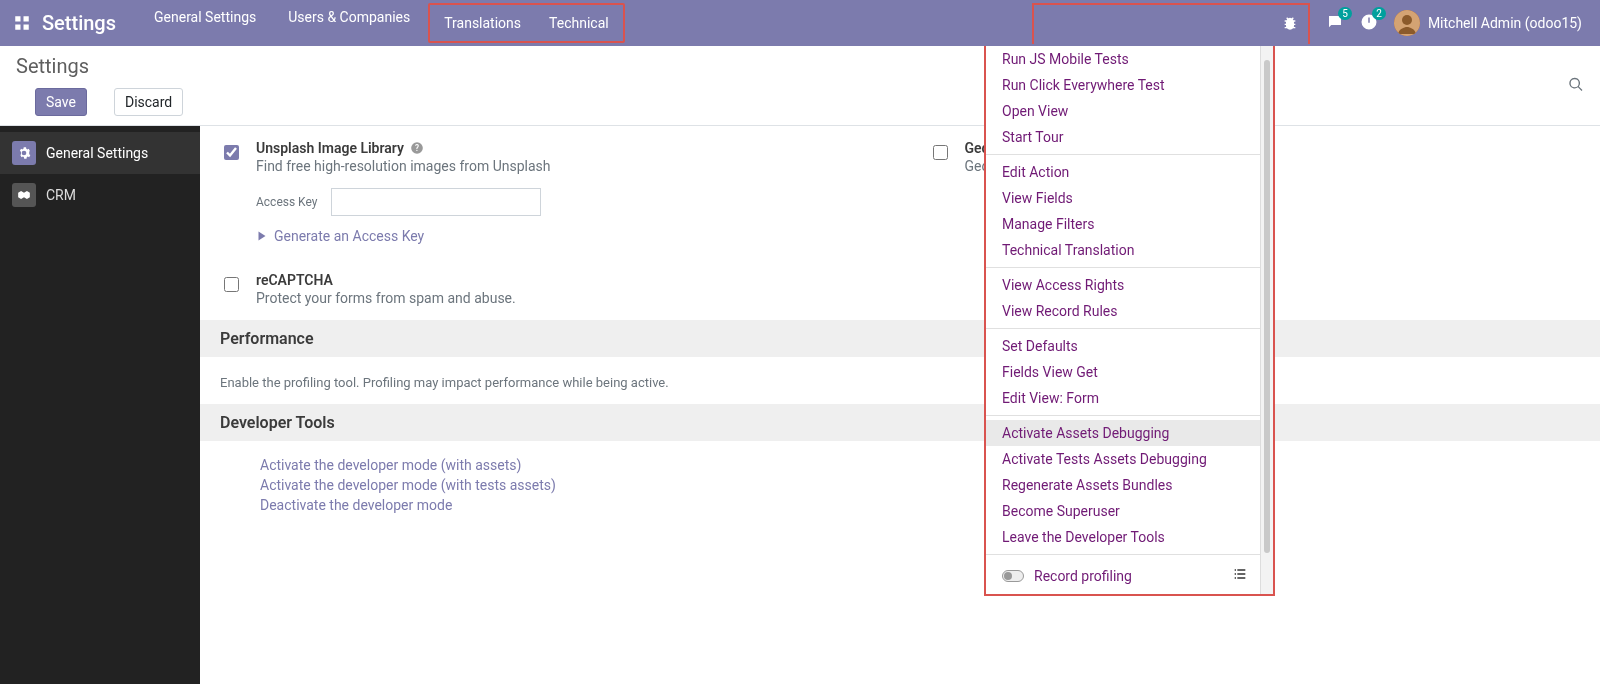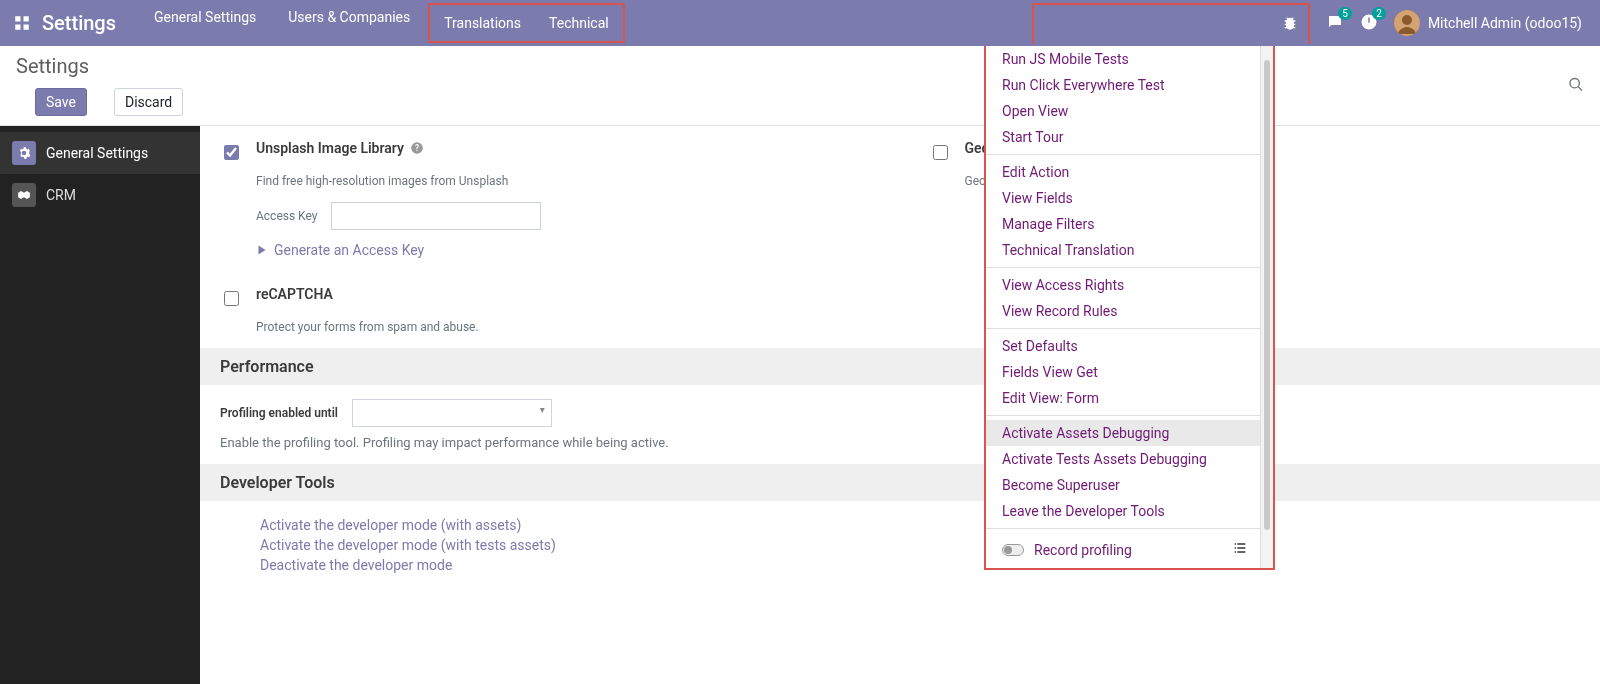--- a/index.html
+++ b/index.html
@@ -201,23 +201,23 @@
   .setting-title {
     font-weight: 600;
     font-size: 14px;
     color: #3b3b3b;
     display: flex; align-items: center; gap: 6px;
   }
   .setting-title .help-icon {
     width: 14px; height: 14px; fill: #999;
   }
   .setting-desc {
-    font-size: 12px;
+    font-size: 14px;
     color: var(--muted);
-    margin-top: 18px;
+    margin-top: 2px;
   }
   .field-row {
     margin-top: 14px;
     display: flex; align-items: center; gap: 14px;
   }
   .field-label { font-size: 12px; color: var(--muted); }
   .field-input {
     width: 210px; height: 28px;
     border: 1px solid var(--border);
     padding: 2px 6px;
@@ -400,20 +400,21 @@
       <div class="dd-sep"></div>
       <div class="dd-item">View Access Rights</div>
       <div class="dd-item">View Record Rules</div>
       <div class="dd-sep"></div>
       <div class="dd-item">Set Defaults</div>
       <div class="dd-item">Fields View Get</div>
       <div class="dd-item">Edit View: Form</div>
       <div class="dd-sep"></div>
       <div class="dd-item hover">Activate Assets Debugging</div>
       <div class="dd-item">Activate Tests Assets Debugging</div>
+      <div class="dd-item">Regenerate Assets Bundles</div>
       <div class="dd-item">Become Superuser</div>
       <div class="dd-item">Leave the Developer Tools</div>
       <div class="dd-sep"></div>
       <div class="dd-toggle">
         <div style="display:flex;align-items:center;gap:10px;">
           <span class="switch"></span>
           <span>Record profiling</span>
         </div>
         <span class="list-icon"><svg viewBox="0 0 24 24">
             <path d="M4 5h2v2H4V5zm4 0h12v2H8V5zM4 11h2v2H4v-2zm4 0h12v2H8v-2zM4 17h2v2H4v-2zm4 0h12v2H8v-2z"></path>
@@ -513,24 +514,20 @@
             <span>reCAPTCHA</span>
           </div>
           <div class="setting-desc">Protect your forms from spam and abuse.</div>
         </div>
       </div>
     </div>
 
     <div class="section-header">Performance</div>
 
     <div class="setting-row" style="flex-direction: column; gap:4px;">
-      <div class="field-row" style="margin-top:0;">
-        <span class="field-label" style="color:#3b3b3b; font-weight:600;">Profiling enabled until</span>
-        <div class="field-select"></div>
-      </div>
       <div class="intro-desc" style="padding-left:0;">Enable the profiling tool. Profiling may impact performance while being active.</div>
     </div>
 
     <div class="section-header">Developer Tools</div>
 
     <div class="dev-links">
       <a>Activate the developer mode (with assets)</a>
       <a>Activate the developer mode (with tests assets)</a>
       <a>Deactivate the developer mode</a>
     </div>

